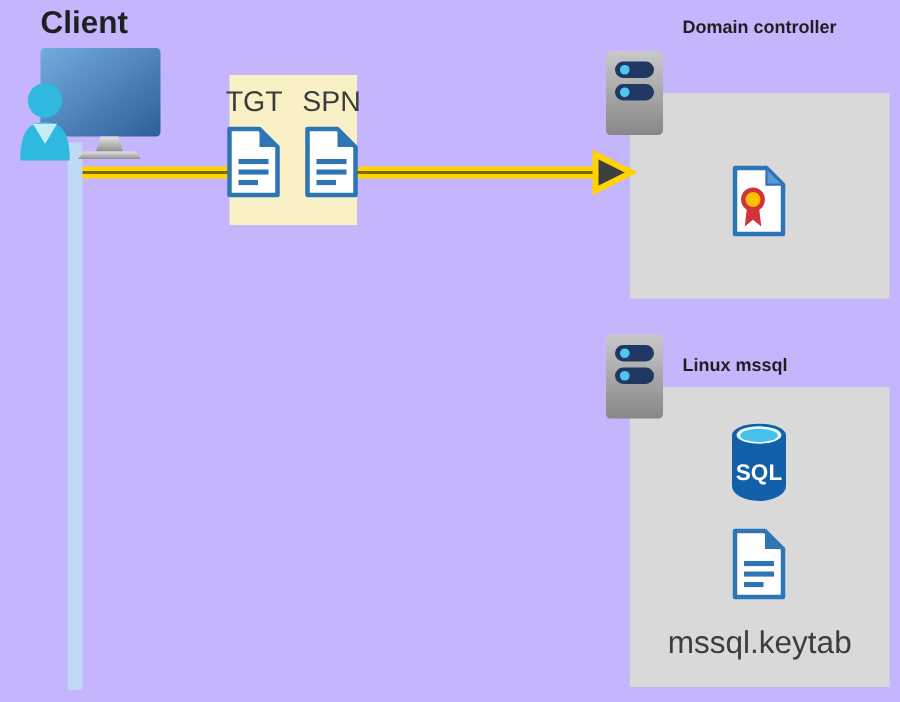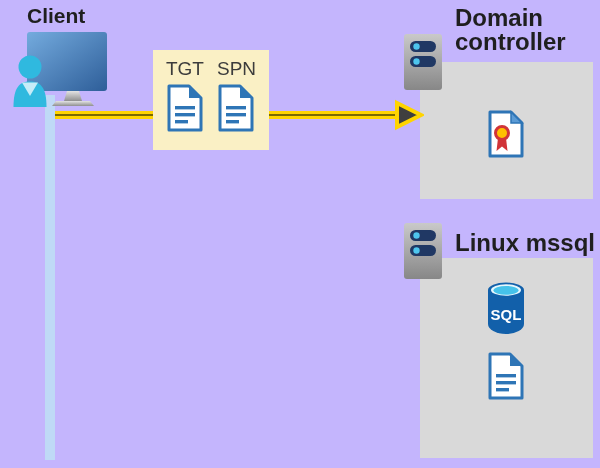--- a/index.html
+++ b/index.html
@@ -6,38 +6,38 @@
   .stage {
     position: relative; width: 600px; height: 468px; overflow: hidden;
     background: #c4b5fd;
     font-family: "Liberation Sans", "DejaVu Sans", sans-serif;
   }
   .abs { position: absolute; }
 
   
   .title {
     font-weight: 700; color: var(--title-color, #1f1f1f);
-    font-size: 24px; line-height: 24px; letter-spacing: 0;
+    font-size: 12px; line-height: 24px; letter-spacing: 0;
   }
   .client-title { left: 27px; top: 4px; font-size: 21px; }
   .dc-title { left: 455px; top: 6px; width: 130px; }
   .linux-title { left: 455px; top: 231px; width: 140px; white-space: nowrap; }
 
   
   .timeline {
     left: 45px; top: 95px; width: 10px; height: 365px;
     background: var(--line-blue, #bfd9f6); z-index: 1;
   }
 
   
   .client-icon { left: 10px; top: 30px; z-index: 3; }
 
   
   .ticket-box {
-    left: 153px; top: 50px; width: 116px; height: 100px;
+    left: 153px; top: 50px; width: 85px; height: 100px;
     background: var(--ticket-box-bg, #faf0c5); z-index: 4;
     display: flex; justify-content: center; gap: 13px; padding-top: 8px;
     box-sizing: border-box;
   }
   .ticket-col { display: flex; flex-direction: column; align-items: center; gap: 4px; }
   .ticket-label { font-size: 19px; color: var(--label-color, #3c3c3c); line-height: 22px; }
 
   
   .arrow-line {
     left: 55px; top: 111px; width: 345px; height: 8px; z-index: 2;
@@ -163,14 +163,15 @@
   <div class="abs panel linux-panel"></div>
   <svg class="abs linux-server-icon" width="40" height="58">
       <use href="#sym-server"></use>
     </svg>
   <svg class="abs sql-icon" width="42" height="56">
       <use href="#sym-sql"></use>
     </svg>
   <svg class="abs keytab-icon" width="36" height="48">
       <use href="#sym-doc"></use>
     </svg>
+  <div class="abs keytab-caption">mssql.keytab</div>
 
 </div>
 
 </body></html>

